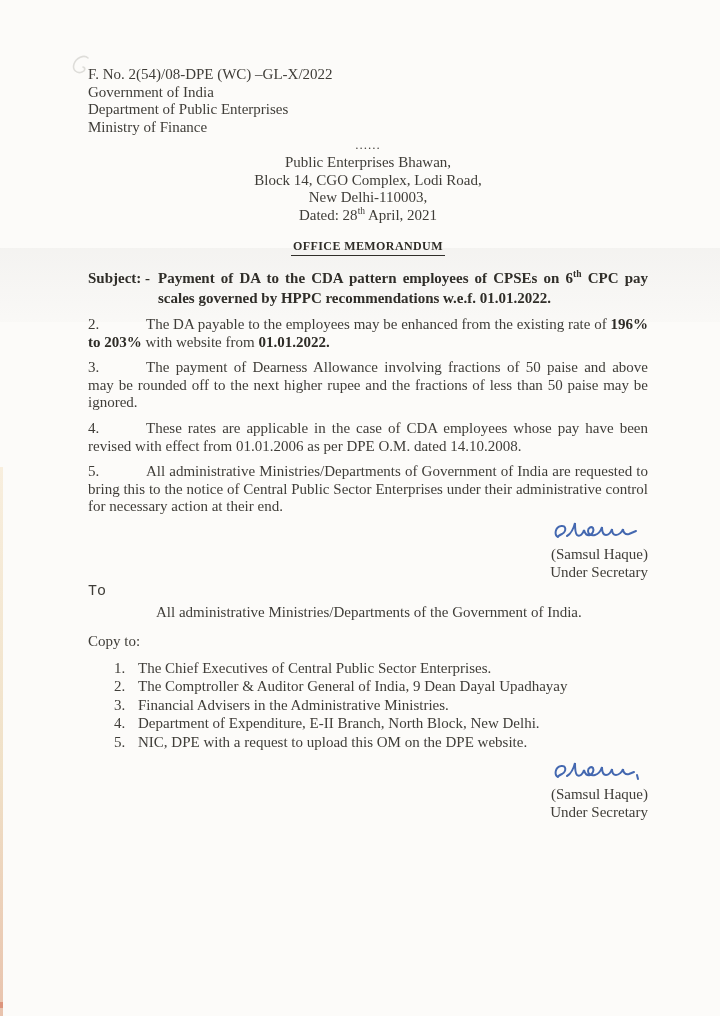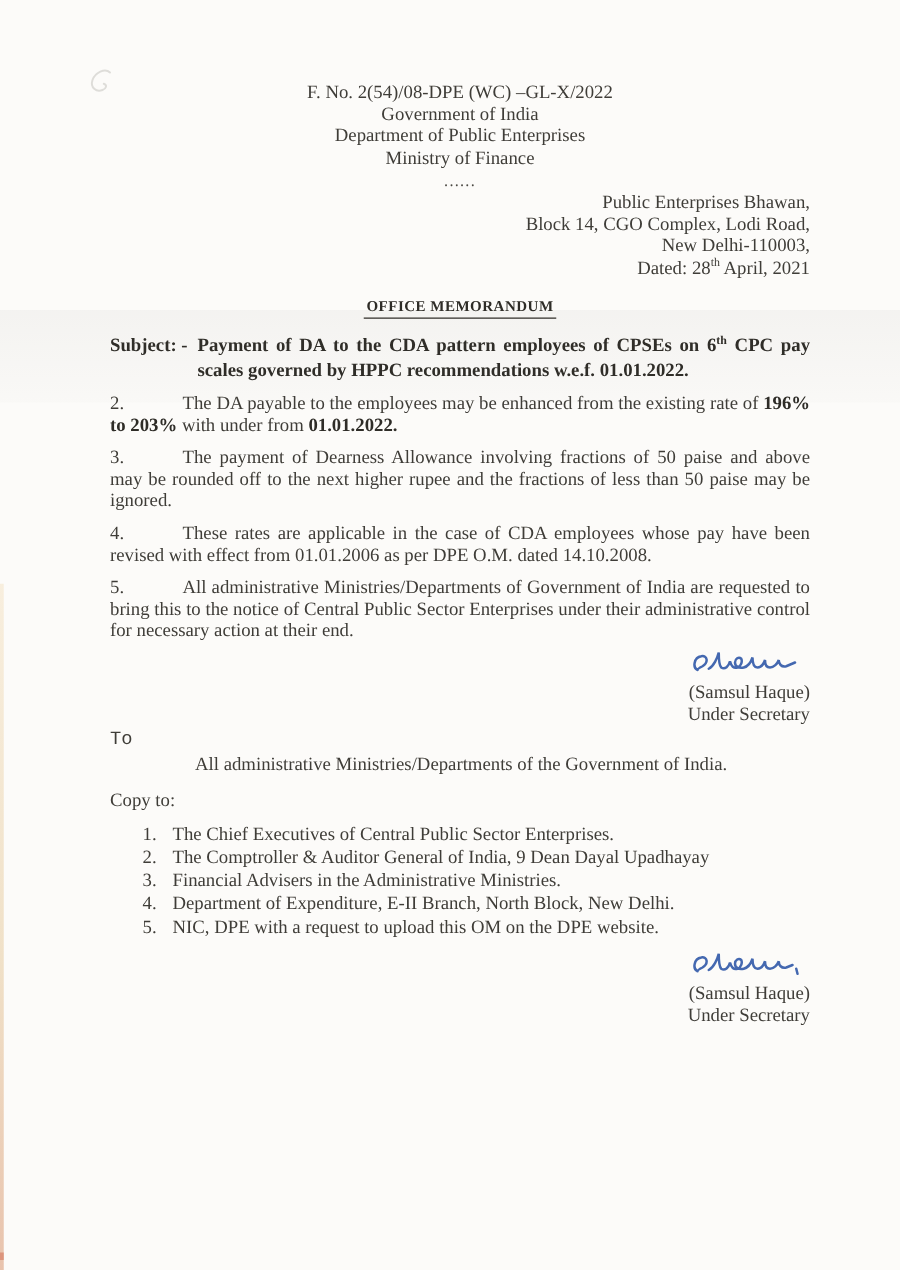--- a/index.html
+++ b/index.html
@@ -22,25 +22,25 @@
     opacity: .85;
   }
   .edge-dot { position: absolute; left: 0; top: 1002px; width: 3px; height: 6px; background:#d98a70; opacity:.8; }
   .subject-shade {
     position: absolute; left: 0; top: 248px; width: 720px; height: 74px;
     background: linear-gradient(rgba(90,90,82,0.05), rgba(90,90,82,0.015));
     pointer-events: none;
   }
   .pencil-mark { position: absolute; left: 64px; top: 50px; opacity: .55; }
 
-  .header-center { text-align: center; line-height: 16.5px; }
+  .header-center { line-height: 16.5px; }
   .header-center div { margin-bottom: 1px; }
   .dots { text-align: center; font-size: 13px; line-height: 12px; letter-spacing: 1px; margin-top: 4px; color:#4a4842; }
 
-  .address { text-align: right; line-height: 17.5px; margin-top: 3px; }
+  .address { text-align: center; line-height: 17.5px; margin-top: 3px; }
   .sup { font-size: 9.5px; vertical-align: super; line-height: 0; }
 
   .heading-wrap { text-align: center; margin-top: 13px; }
   .heading {
     display: inline-block; font-weight: bold; color: #2e2c27;
     letter-spacing: .4px; border-bottom: 1.6px solid #2e2c27; padding: 0 2px 1px 2px;
     font-size: 12px;
   }
 
   .subject { display: flex; margin-top: 12px; font-weight: bold; color: #2e2c27; line-height: 20px; }
@@ -96,21 +96,21 @@
   <div class="heading-wrap">
     <span class="heading">OFFICE MEMORANDUM</span>
   </div>
 
   <div class="subject">
     <span class="subject-label">Subject: -</span>
     <span class="subject-text"><span>Payment of DA to the CDA pattern employees of CPSEs on 6</span><span class="sup">th</span><span> CPC pay scales governed by HPPC recommendations w.e.f. 01.01.2022.</span></span>
   </div>
 
 
-  <p class="para"><span class="pnum">2.</span><span>The DA payable to the employees may be enhanced from the existing rate of </span><b>196% to 203%</b><span> with under from </span><b>01.01.2022.</b></p>
+  <p class="para"><span class="pnum">2.</span><span>The DA payable to the employees may be enhanced from the existing rate of </span><b>196% to 203%</b><span> with website from </span><b>01.01.2022.</b></p>
 
   <p class="para"><span class="pnum">3.</span><span>The payment of Dearness Allowance involving fractions of 50 paise and above may be rounded off to the next higher rupee and the fractions of less than 50 paise may be ignored.</span></p>
 
   <p class="para"><span class="pnum">4.</span><span>These rates are applicable in the case of CDA employees whose pay have been revised with effect from 01.01.2006 as per DPE O.M. dated 14.10.2008.</span></p>
 
   <p class="para"><span class="pnum">5.</span><span>All administrative Ministries/Departments of Government of India are requested to bring this to the notice of Central Public Sector Enterprises under their administrative control for necessary action at their end.</span></p>
 
   <div class="sig-block">
     <svg class="sig-scribble" width="92" height="24" viewBox="0 0 92 24">
       <path d="M8 17 C4 15 5 7 11 6 C16 5 17 11 12 14 C10 15 8 16 8 17 M17 16 C21 14 24 7 25 3 C25 8 25 13 27 15 C30 17 33 14 34 10 C35 14 37 16 40 15 C43 14 44 10 43 8 C41 6 38 8 38 11 C38 14 41 16 45 15 C49 14 51 10 52 7 C52 11 53 15 56 15 C59 15 61 12 62 9 C62 12 63 15 66 15 C69 15 72 12 73 9 C73 12 75 15 79 14 L86 11" fill="none" stroke-width="2" stroke-linecap="round" stroke="#4468b0"></path>

